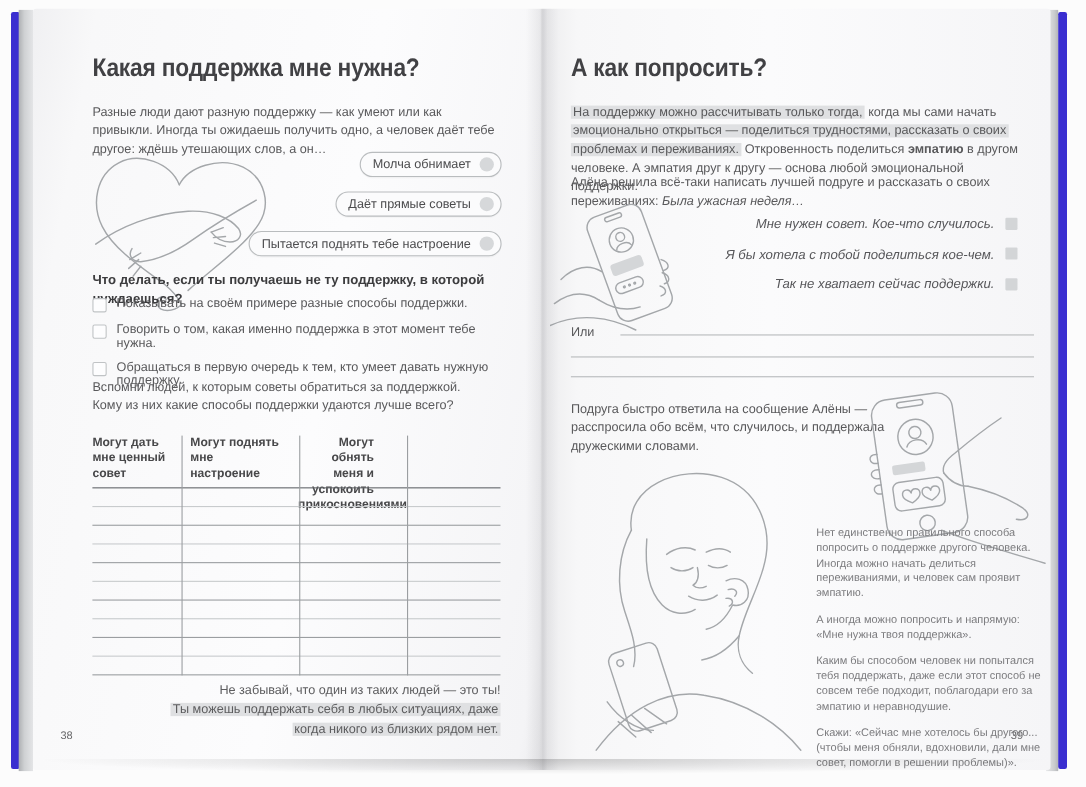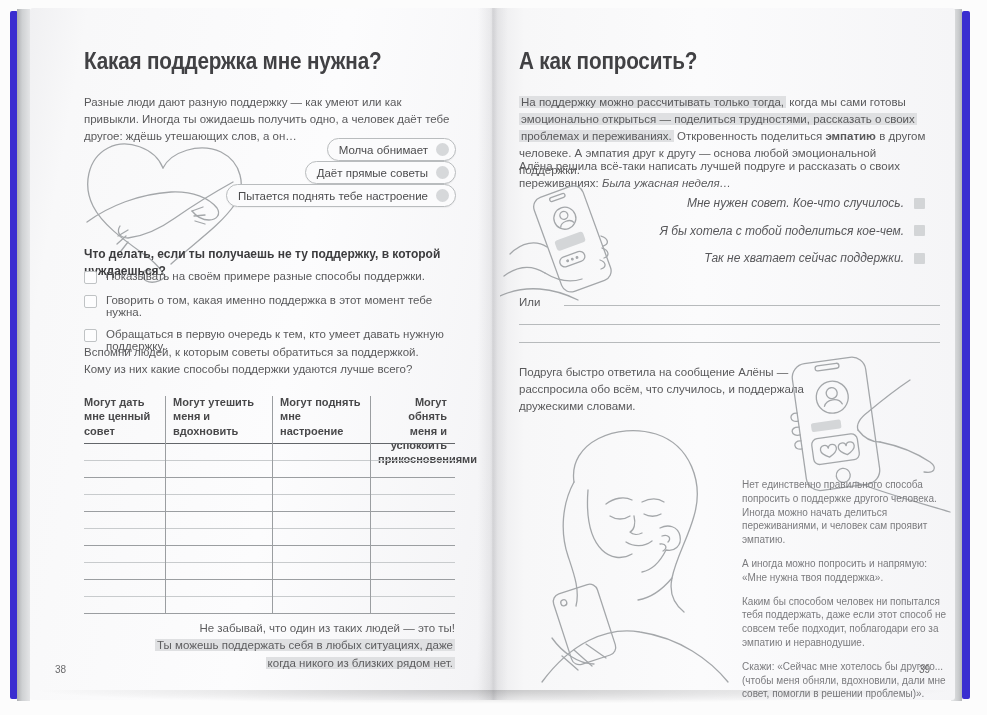--- a/index.html
+++ b/index.html
@@ -25,21 +25,21 @@
   .abs{position:absolute;}
   h1{margin:0;font-size:23px;font-weight:700;color:#414144;letter-spacing:-.2px;
      transform:scaleX(.9);transform-origin:left top;white-space:nowrap;}
   .body-txt{font-size:11.5px;line-height:1.48;color:#59595b;}
   .bold-q{font-size:12px;font-weight:700;color:#3c3c3e;line-height:1.4;}
   .hl{background:#dfe0e2;padding:0 2px;box-decoration-break:clone;-webkit-box-decoration-break:clone;}
   .it{font-style:italic;}
   .b{font-weight:700;}
   svg.line-art{stroke:#a4a7aa;fill:none;stroke-width:1.3;stroke-linecap:round;stroke-linejoin:round;}
   
-  .bubble-stack{display:flex;flex-direction:column;align-items:flex-end;}
+  .bubble-stack{display:flex;flex-direction:column;align-items:flex-end;gap:13px;}
   .bubble{display:flex;align-items:center;gap:8px;border:1px solid #b9bcbe;border-radius:13px;
       background:#fbfbfc;padding:4px 6px 4px 11px;font-size:11.5px;color:#4c4c4e;box-shadow:0 1px 1px rgba(0,0,0,.04);}
   .bubble .dot{width:13px;height:13px;border-radius:50%;background:#d6d8da;}
   
   .check-row{display:flex;align-items:flex-start;gap:9px;margin-bottom:10px;font-size:11.5px;color:#59595b;}
   .cb{flex:0 0 auto;width:11px;height:11px;margin-top:1px;border:1px solid #c0c3c5;border-radius:2px;background:#fdfdfe;}
   
   .sup-table{width:371px;}
   .th-row{display:flex;height:48px;}
   .th{font-size:11px;font-weight:700;color:#48484a;line-height:1.3;padding-right:8px;box-sizing:border-box;}
@@ -114,21 +114,20 @@
           <span class="cb"></span>
           <span>Обращаться в первую очередь к тем, кто умеет давать нужную поддержку.</span>
         </div>
       </div>
 
       <div class="abs body-txt" style="left:54px;top:336px;width:345px;">Вспомни людей, к которым советы обратиться за поддержкой. Кому из них какие способы поддержки удаются лучше всего?</div>
 
       <div class="abs sup-table" style="left:54px;top:387px;">
         <div class="th-row">
           <div class="th" style="width:81px;">Могут дать мне ценный совет</div>
-          <div class="th" style="width:107px;padding-left:8px;">Могут утешить меня и вдохновить</div>
           <div class="th" style="width:98px;padding-left:8px;">Могут поднять мне настроение</div>
           <div class="th" style="width:85px;padding-left:8px;text-align:right;">Могут обнять меня и успокоить прикосновениями</div>
         </div>
         <div class="t-grid">
           <div class="vline" style="left:81px;"></div>
           <div class="vline" style="left:188px;"></div>
           <div class="vline" style="left:286px;"></div>
         <div class="trow lt"></div>
             <div class="trow"></div>
             <div class="trow lt"></div>
@@ -147,21 +146,21 @@
         <span class="hl">Ты можешь поддержать себя в любых ситуациях, даже когда никого из близких рядом нет.</span>
       </div>
 
       <div class="abs pagenum" style="left:25px;top:656px;">38</div>
     </div>
 
     <div class="page page-right">
       <h1 class="abs" style="left:27px;top:40px;">А как попросить?</h1>
 
       <div class="abs body-txt" style="left:27px;top:86px;width:412px;">
-        <span class="hl">На поддержку можно рассчитывать только тогда,</span><span> когда мы сами готовы </span><span class="hl">эмоционально открыться — поделиться трудностями, рассказать о своих проблемах и переживаниях.</span><span> Откровенность поделиться </span><span class="b">эмпатию</span><span> в другом человеке. А эмпатия друг к другу — основа любой эмоциональной поддержки.</span>
+        <span class="hl">На поддержку можно рассчитывать только тогда,</span><span> когда мы сами начать </span><span class="hl">эмоционально открыться — поделиться трудностями, рассказать о своих проблемах и переживаниях.</span><span> Откровенность поделиться </span><span class="b">эмпатию</span><span> в другом человеке. А эмпатия друг к другу — основа любой эмоциональной поддержки.</span>
       </div>
 
       <div class="abs body-txt" style="left:27px;top:150px;width:400px;">
         <span>Алёна решила всё-таки написать лучшей подруге и рассказать о своих переживаниях: </span><span class="it">Была ужасная неделя…</span>
       </div>
 
       <svg class="abs line-art" style="left:8px;top:176px;" width="145" height="128" viewBox="0 0 145 128">
         <g transform="rotate(-20 70 60)">
           <rect x="48" y="6" width="52" height="100" rx="10"></rect>
           <rect x="66" y="10" width="16" height="4" rx="2"></rect>

